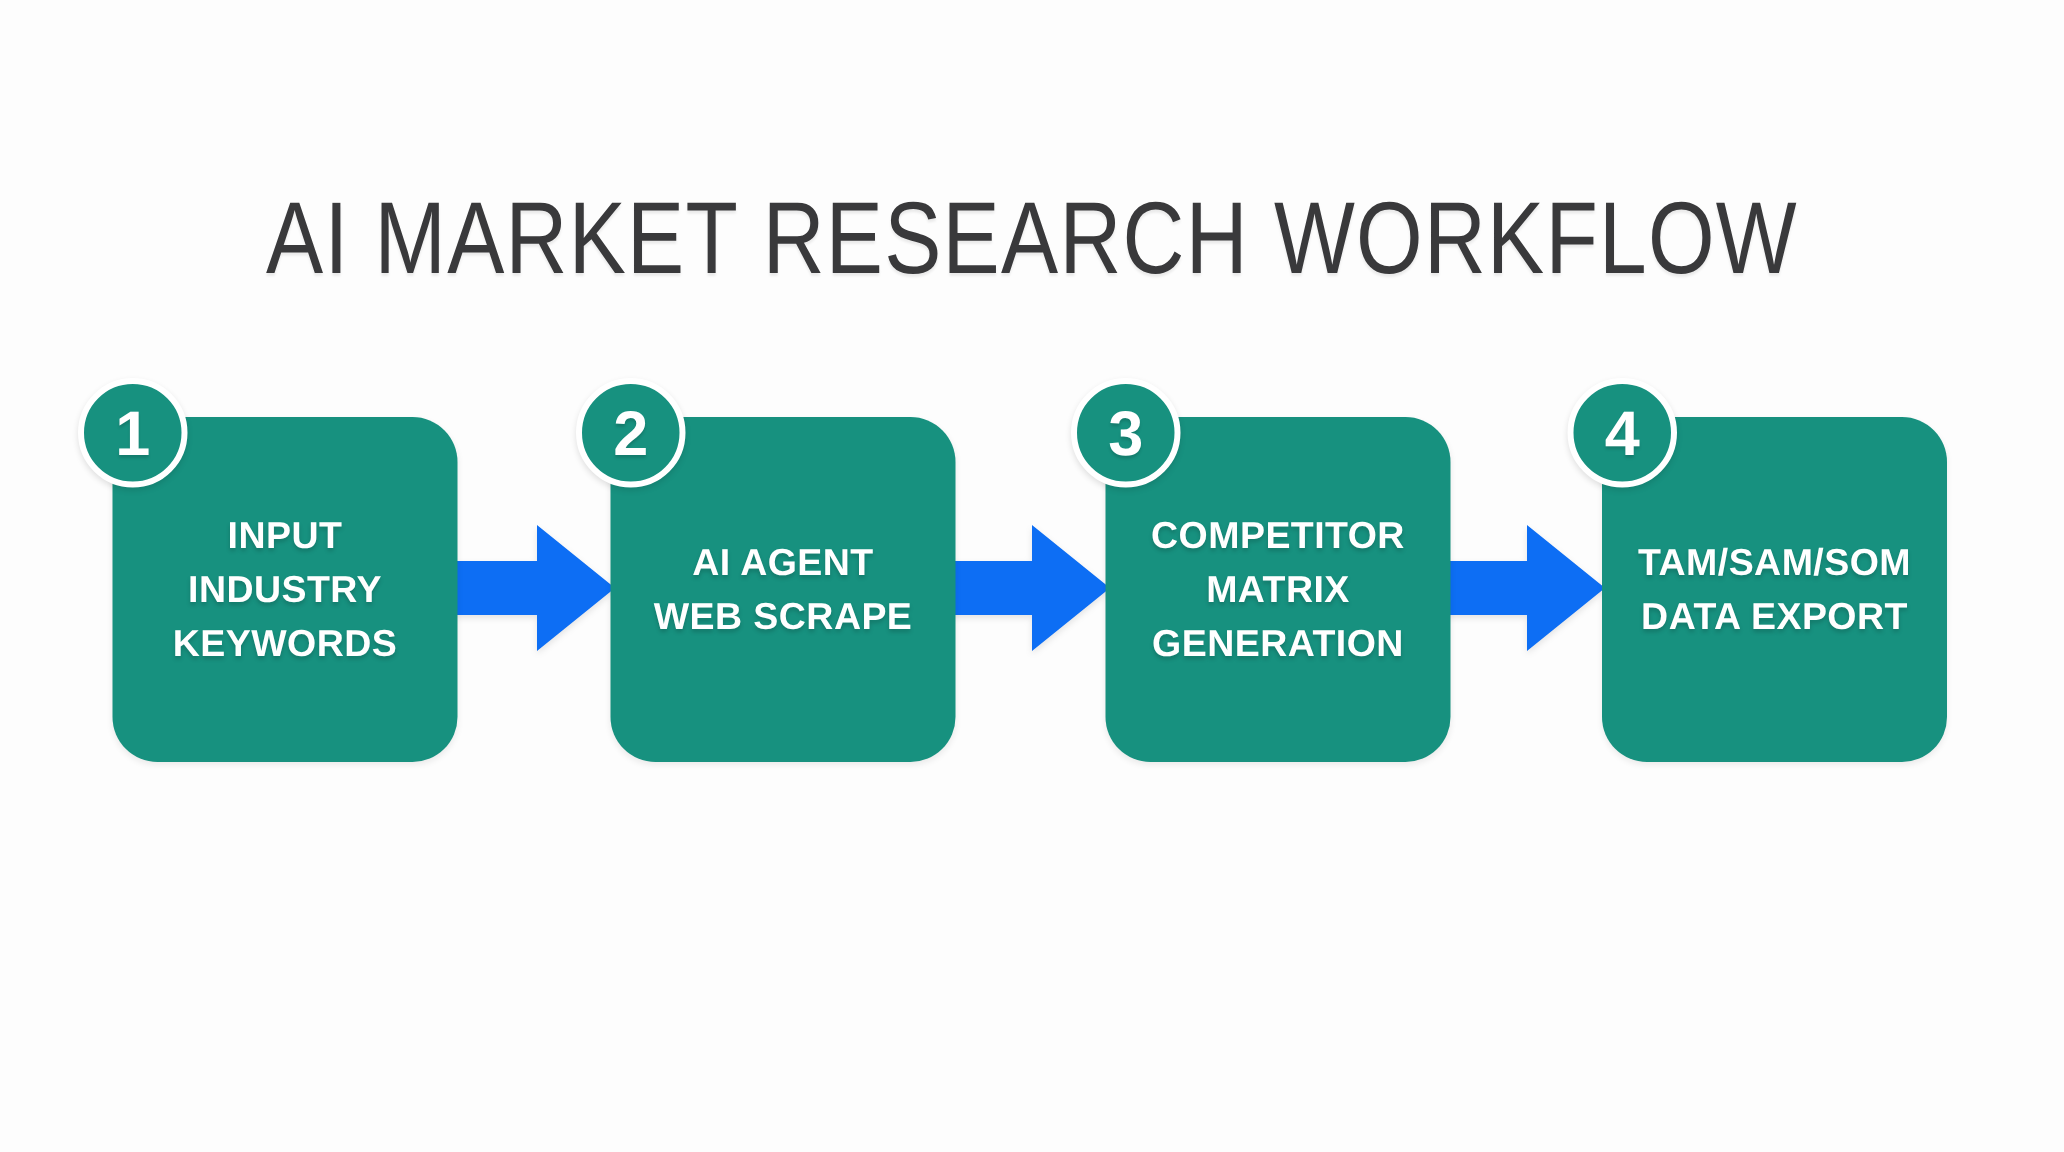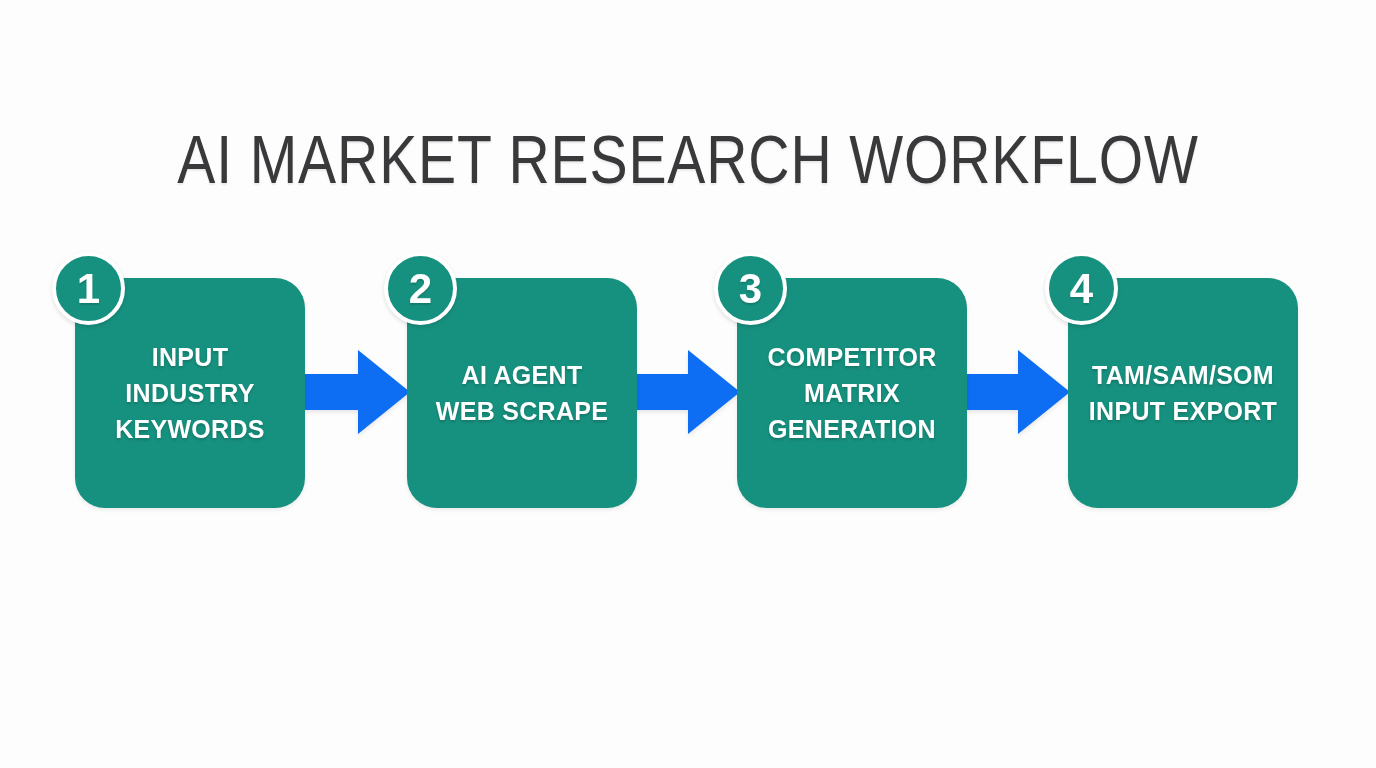--- a/index.html
+++ b/index.html
@@ -137,16 +137,16 @@
     <div class="step-label">COMPETITOR
 MATRIX
 GENERATION</div>
   </div>
 
   <div class="step step-4">
     <div class="badge">
       <span>4</span>
     </div>
     <div class="step-label">TAM/SAM/SOM
-INPUT EXPORT</div>
+DATA EXPORT</div>
   </div>
 
 </div>
 
 </body></html>

